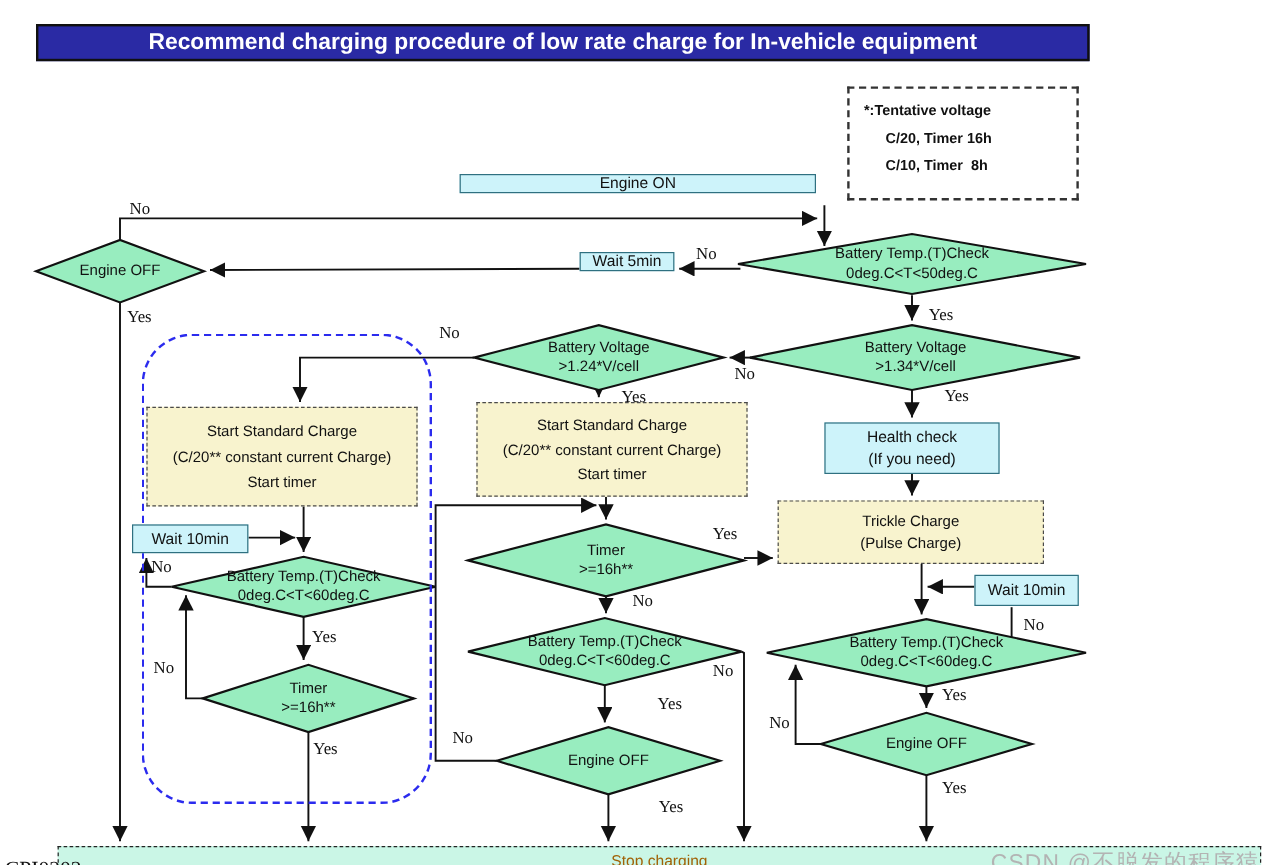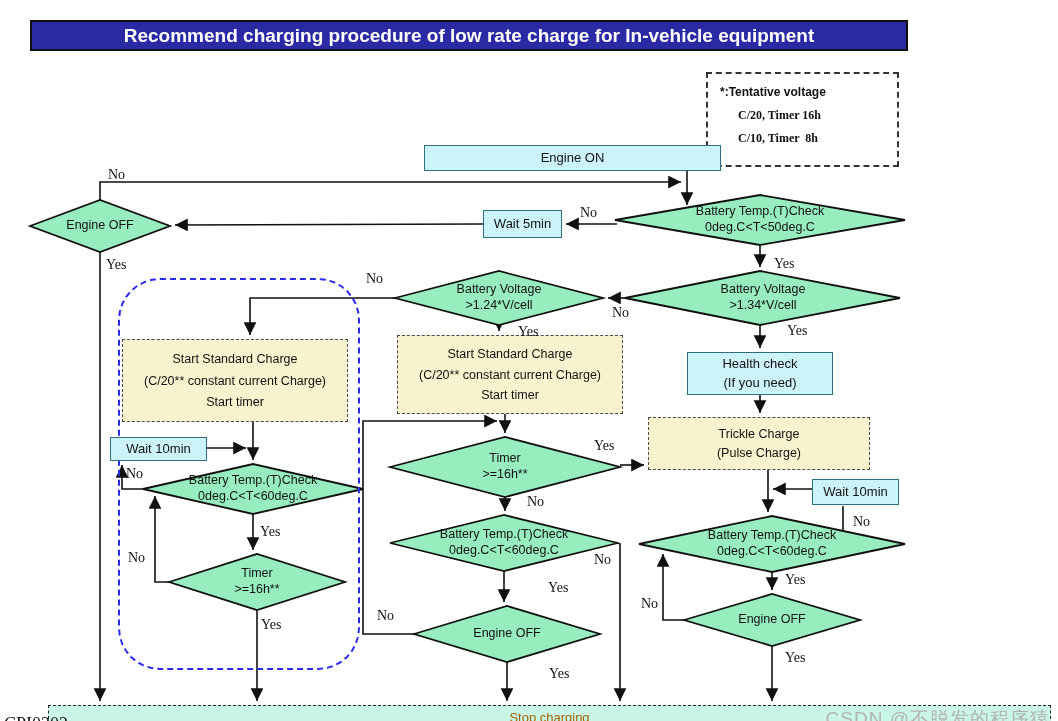--- a/index.html
+++ b/index.html
@@ -6,21 +6,21 @@
   .stage{position:relative;width:1058px;height:721px;background:#fff;overflow:hidden;
          font-family:"Liberation Sans",sans-serif;margin-top:17px;}
   .stage svg{position:absolute;left:0;top:0;}
   .title{position:absolute;left:30px;top:3px;width:878px;height:31px;background:#2A2AA4;
          border:2px solid #101010;color:#fff;font-weight:bold;font-size:19px;
          display:flex;align-items:center;justify-content:center;box-sizing:border-box;}
   .legend{position:absolute;left:706px;top:55px;width:193px;height:95px;background:#fff;
           border:2px dashed #333;box-sizing:border-box;padding:7px 0 0 12px;
           font-size:12px;font-weight:bold;color:#111;}
   .legend div{line-height:23px;white-space:pre;}
-  .legend .ind{padding-left:18px;font-family:Liberation Serif, serif;}
+  .legend .ind{padding-left:18px;}
   .box{position:absolute;background:#CDF3FA;border:1.5px solid #2F7080;box-sizing:border-box;
        display:flex;flex-direction:column;align-items:center;justify-content:center;
        font-size:13px;color:#111;text-align:center;line-height:1.4;}
   .ybox{position:absolute;background:#F8F3CE;border:1.6px dashed #4a4a4a;box-sizing:border-box;
         display:flex;flex-direction:column;align-items:center;justify-content:space-evenly;
         font-size:12.5px;color:#111;text-align:center;padding:4px 0;}
   .stopbar{position:absolute;left:48px;top:688px;width:1003px;height:25px;background:#CAF6E6;
            border:1.6px dashed #222;box-sizing:border-box;display:flex;align-items:center;
            justify-content:center;font-size:13px;color:#a16207;}
   .dtext{position:absolute;transform:translate(-50%,-50%);text-align:center;font-size:12.5px;
@@ -93,24 +93,24 @@
   <div class="bluerect"></div>
 
   <div class="title">Recommend charging procedure of low rate charge for In-vehicle equipment</div>
 
   <div class="legend">
     <div>*:Tentative voltage</div>
     <div class="ind">C/20, Timer 16h</div>
     <div class="ind">C/10, Timer  8h</div>
   </div>
 
-  <div class="box" style="left:424px;top:128px;width:297px;height:26px;">
+  <div class="box" style="left:383px;top:128px;width:297px;height:16px;">
     <div>Engine ON</div>
   </div>
-  <div class="box" style="left:483px;top:193px;width:79px;height:28px;">
+  <div class="box" style="left:483px;top:193px;width:79px;height:16px;">
     <div>Wait 5min</div>
   </div>
   <div class="ybox" style="left:122px;top:322px;width:226px;height:83px;">
     <div>Start Standard Charge</div>
     <div>(C/20** constant current Charge)</div>
     <div>Start timer</div>
   </div>
   <div class="ybox" style="left:397px;top:318px;width:226px;height:79px;">
     <div>Start Standard Charge</div>
     <div>(C/20** constant current Charge)</div>

